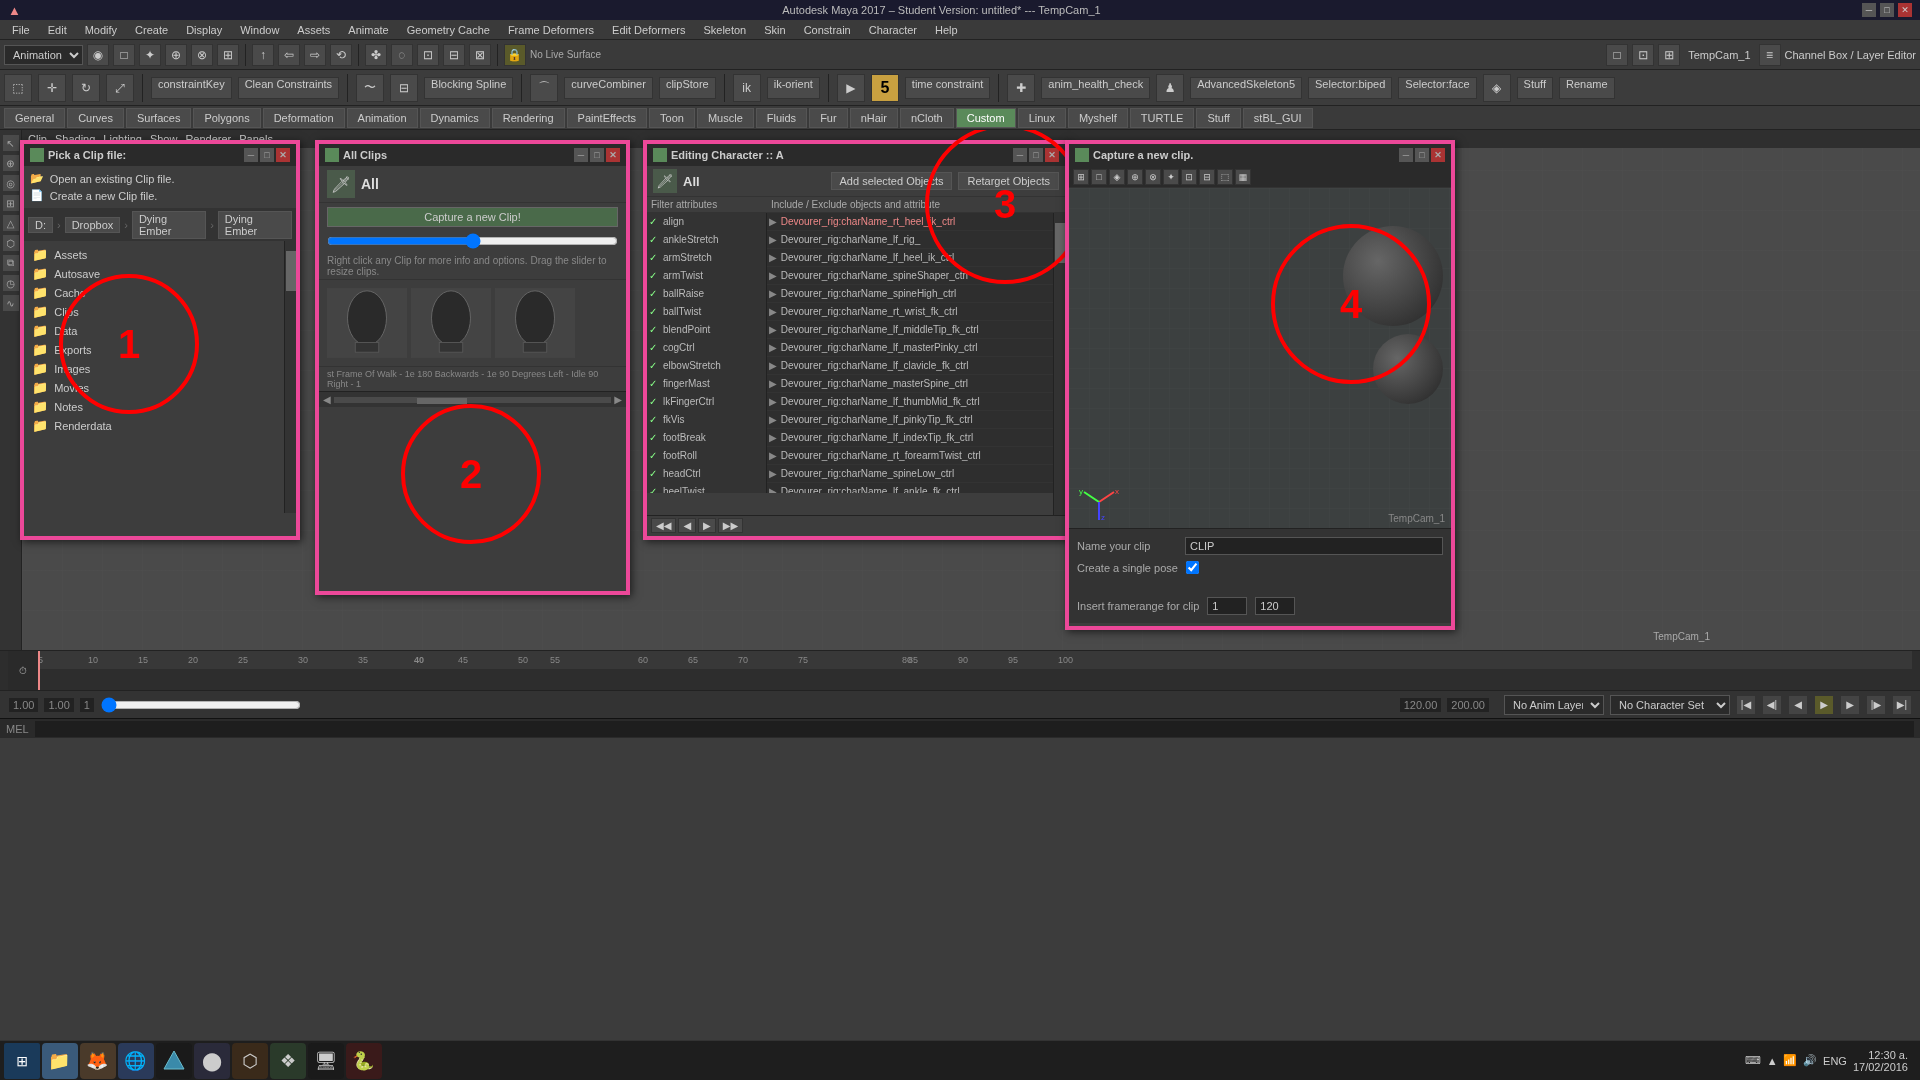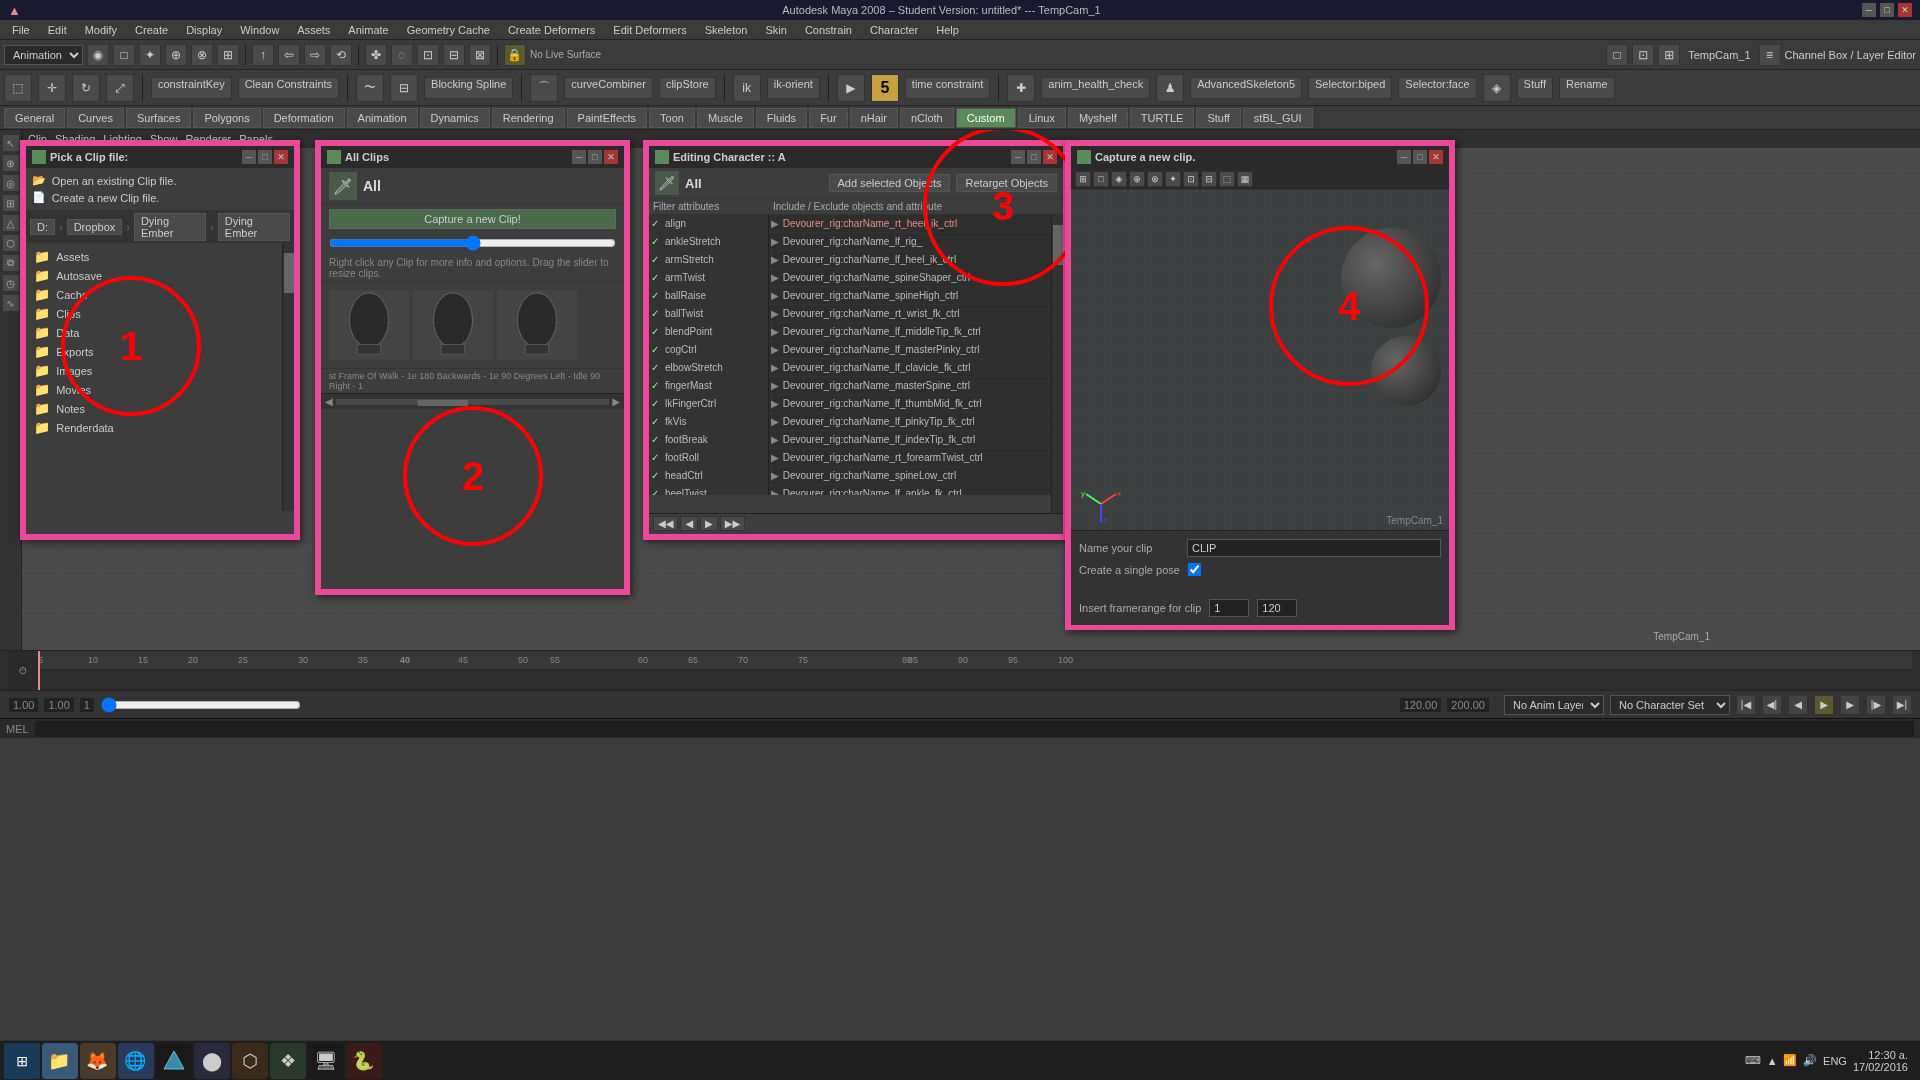--- a/index.html
+++ b/index.html
@@ -177,21 +177,21 @@
       border-radius: 4px;
       display: flex; align-items: center; justify-content: center;
       cursor: pointer;
       font-size: 18px;
     }
 
     
     .dialog {
       position: absolute;
       background: #3d3d3d;
-      border: 6px solid #ec4899;
+      border: 4px solid #ec4899;
       box-shadow: 2px 2px 8px rgba(0,0,0,0.6);
     }
     .dialog-titlebar {
       background: #2a2a2a;
       height: 22px;
       display: flex;
       align-items: center;
       justify-content: space-between;
       padding: 0 6px;
       color: #ccc;
@@ -444,39 +444,39 @@
       padding: 1px 4px;
       color: #888;
       border: 1px solid #333;
     }
   </style>
 </head>
 <body>
 
 <div id="title-bar">
   <span style="color:#e88; font-size:13px;">▲</span>
-  <span class="title-text">Autodesk Maya 2008 – Student Version: untitled* --- TempCam_1</span>
+  <span class="title-text">Autodesk Maya 2017 – Student Version: untitled* --- TempCam_1</span>
   <div class="win-controls">
     <button class="win-btn">─</button>
     <button class="win-btn">□</button>
     <button class="win-btn" style="background:#a33;">✕</button>
   </div>
 </div>
 
 <div id="menu-bar">
   <span class="menu-item">File</span>
   <span class="menu-item">Edit</span>
   <span class="menu-item">Modify</span>
   <span class="menu-item">Create</span>
   <span class="menu-item">Display</span>
   <span class="menu-item">Window</span>
   <span class="menu-item">Assets</span>
   <span class="menu-item">Animate</span>
   <span class="menu-item">Geometry Cache</span>
-  <span class="menu-item">Create Deformers</span>
+  <span class="menu-item">Frame Deformers</span>
   <span class="menu-item">Edit Deformers</span>
   <span class="menu-item">Skeleton</span>
   <span class="menu-item">Skin</span>
   <span class="menu-item">Constrain</span>
   <span class="menu-item">Character</span>
   <span class="menu-item">Help</span>
 </div>
 
 <div id="toolbar-row">
   <select class="toolbar-select">
@@ -1027,21 +1027,21 @@
     <div style="flex:1;height:100%;position:relative;background:#2d2d2d;">
 
       <div style="position:absolute;top:0;left:0;right:0;height:18px;background:#383838;display:flex;align-items:center;font-size:9px;color:#888;overflow:hidden;">
         <span style="position:absolute;left:0;">5</span>
         <span style="position:absolute;left:50px;">10</span>
         <span style="position:absolute;left:100px;">15</span>
         <span style="position:absolute;left:150px;">20</span>
         <span style="position:absolute;left:200px;">25</span>
         <span style="position:absolute;left:260px;">30</span>
         <span style="position:absolute;left:320px;">35</span>
-        <span style="position:absolute;left:362px;font-weight:bold;">40</span>
+        <span style="position:absolute;left:376px;font-weight:bold;">40</span>
         <span style="position:absolute;left:420px;">45</span>
         <span style="position:absolute;left:480px;">50</span>
         <span style="position:absolute;left:512px;">55</span>
         <span style="position:absolute;left:600px;">60</span>
         <span style="position:absolute;left:650px;">65</span>
         <span style="position:absolute;left:700px;">70</span>
         <span style="position:absolute;left:760px;">75</span>
         <span style="position:absolute;left:864px;">80</span>
         <span style="position:absolute;left:870px;">85</span>
         <span style="position:absolute;left:920px;">90</span>

